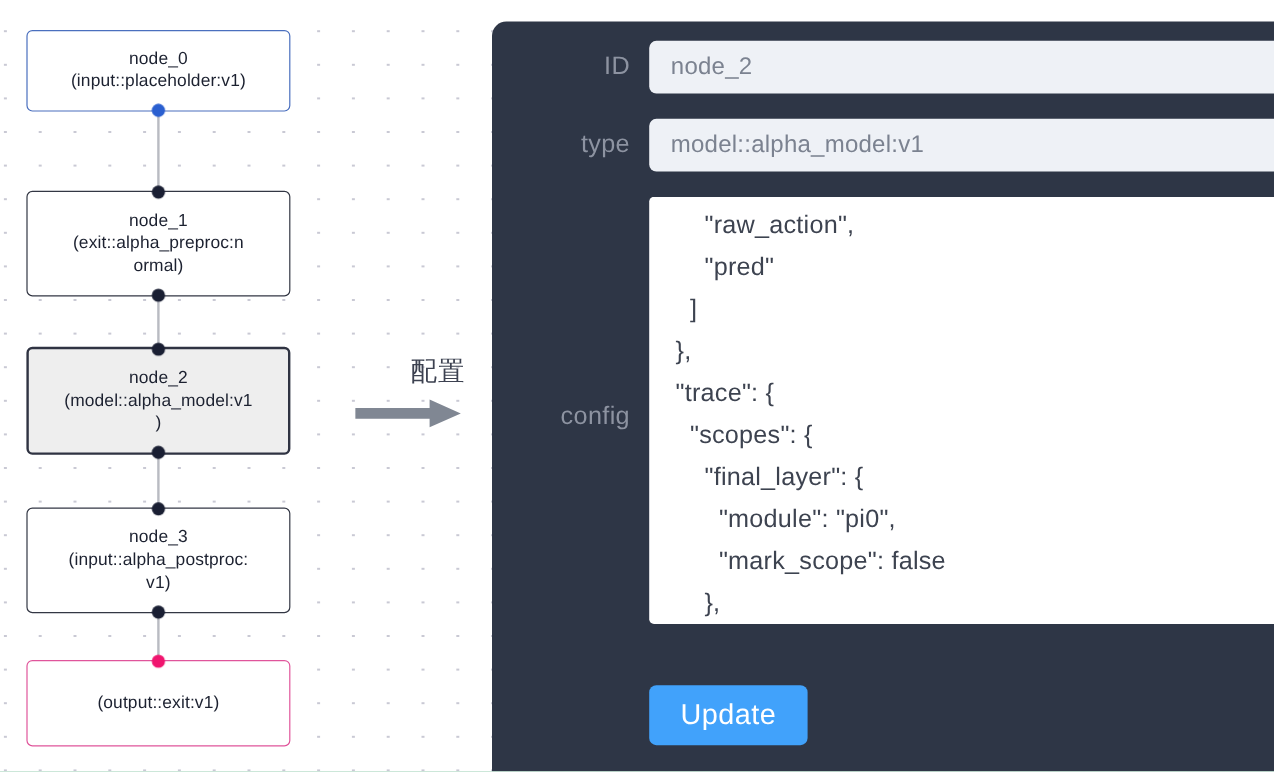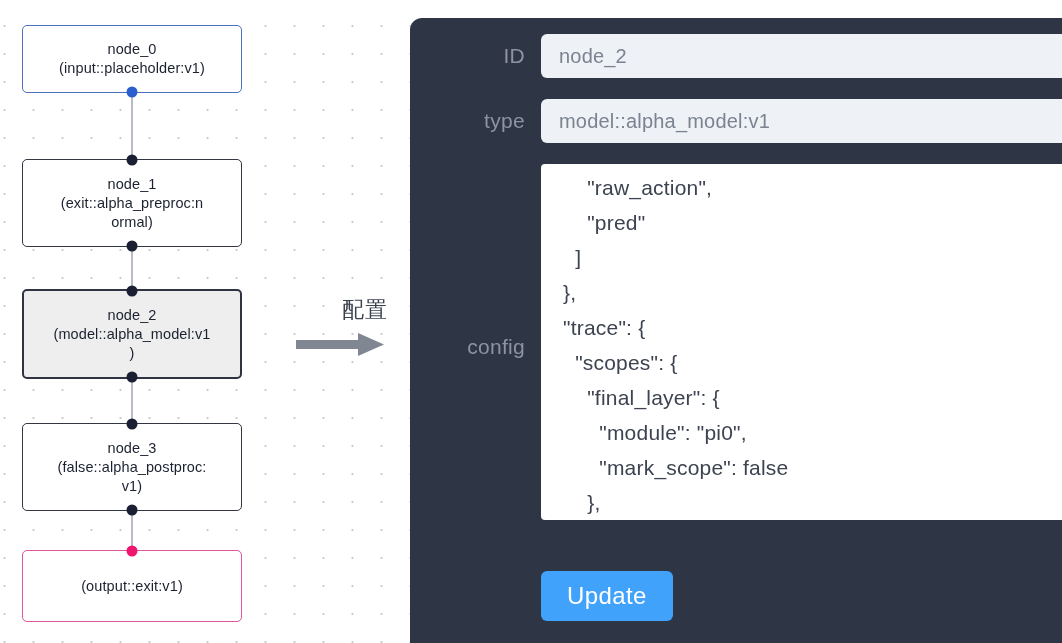--- a/index.html
+++ b/index.html
@@ -221,21 +221,21 @@
     <div class="node is-selected" style="left:22px;top:289px;width:220px;height:90px;">
       <span class="nline">node_2</span>
       <span class="nline">(model::alpha_model:v1</span>
       <span class="nline">)</span>
       <span class="handle h-top"></span>
       <span class="handle h-bottom"></span>
     </div>
 
     <div class="node" style="left:22px;top:423px;width:220px;height:88px;">
       <span class="nline">node_3</span>
-      <span class="nline">(false::alpha_postproc:</span>
+      <span class="nline">(input::alpha_postproc:</span>
       <span class="nline">v1)</span>
       <span class="handle h-top"></span>
       <span class="handle h-bottom"></span>
     </div>
 
     <div class="node is-output" style="left:22px;top:550px;width:220px;height:72px;">
       <span class="nline">(output::exit:v1)</span>
       <span class="handle h-top pink"></span>
     </div>
   </div>

